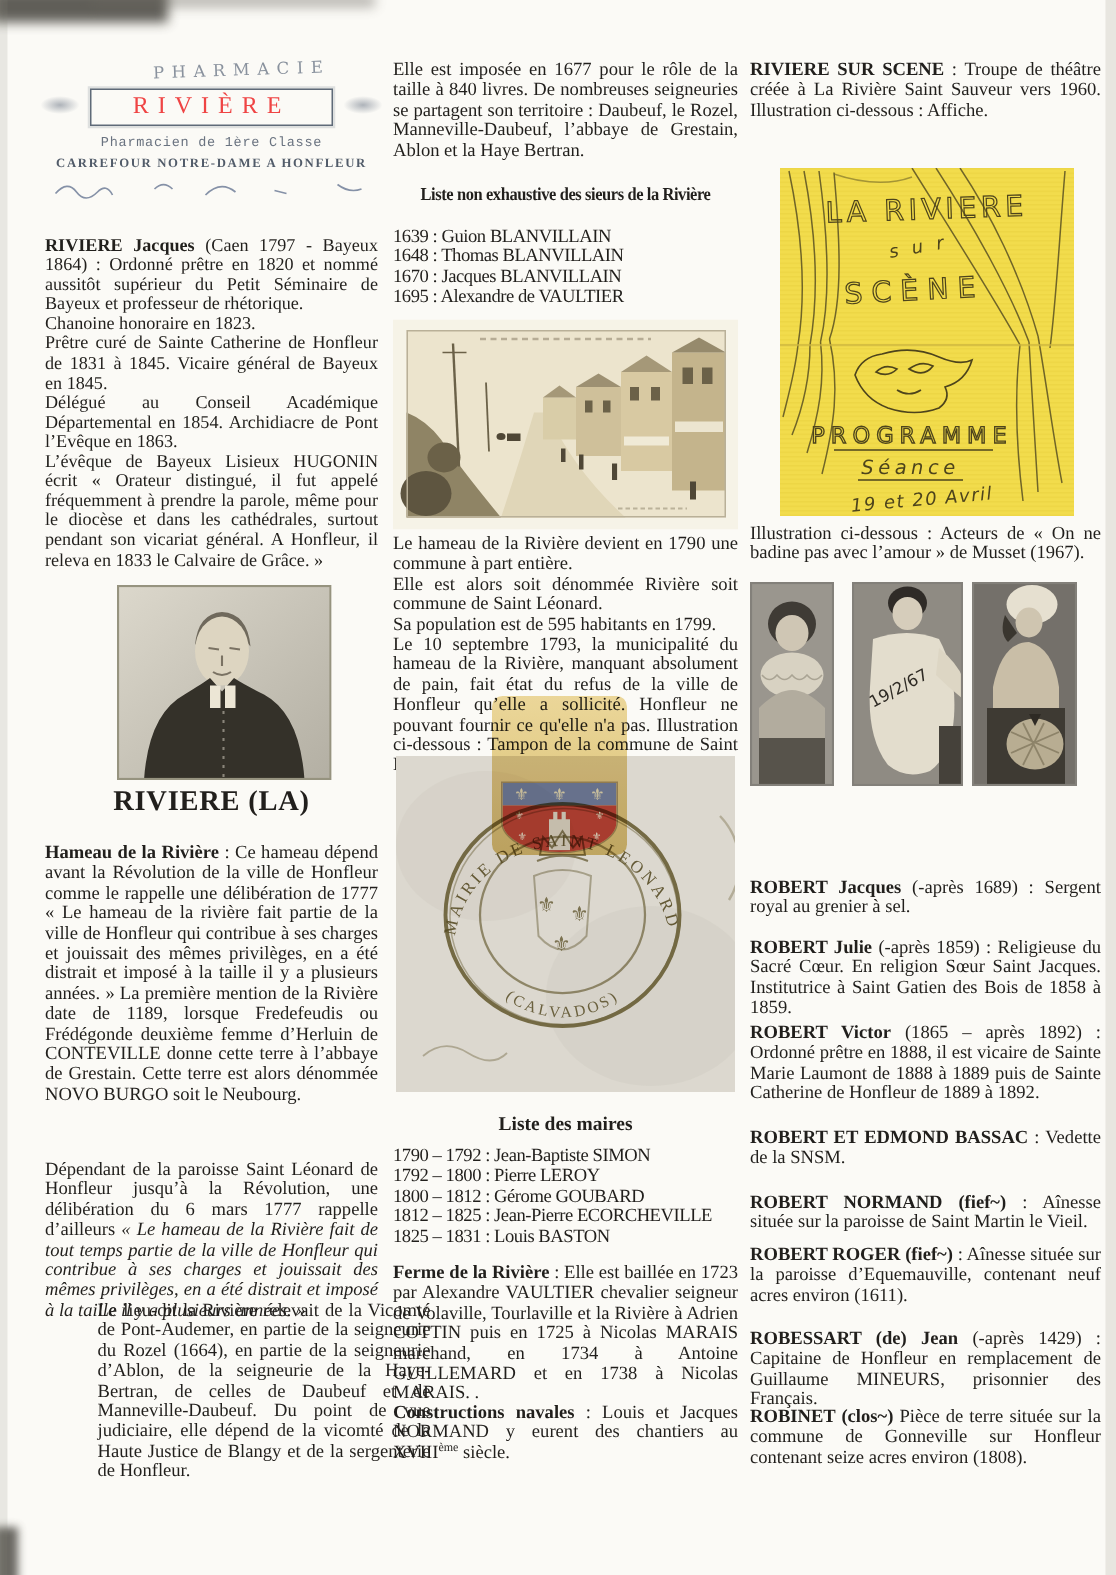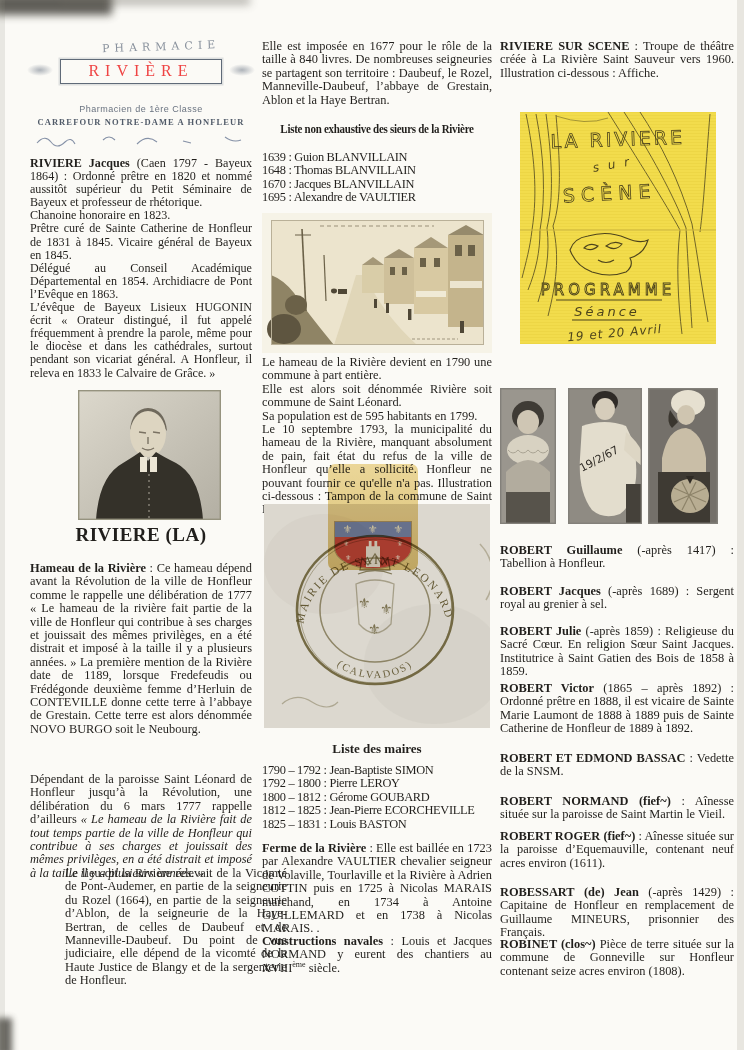--- a/index.html
+++ b/index.html
@@ -23,22 +23,22 @@
 
   
   .letterhead{height:124px;}
   .lh-script{margin:6px 0 0 72px;width:130px;font-family:"DejaVu Serif",serif;
              font-size:11px;letter-spacing:5px;color:#77818f;transform:rotate(-2deg);opacity:.85;}
   .lh-box{width:160px;margin:6px auto 0;border:1.5px solid #5f6a78;padding:2px 0 3px;
           text-align:center;box-shadow:0 0 0 1.5px rgba(95,106,120,.18);position:relative;}
   .lh-box .nm{font-size:16px;letter-spacing:6px;color:#ef4444;}
   .lh-smudge{position:absolute;width:26px;height:12px;border-radius:50%;
              background:radial-gradient(closest-side,rgba(110,120,135,.55),rgba(110,120,135,0));}
-  .lh-sub{text-align:center;font-size:9px;color:#6a7380;margin-top:20px;letter-spacing:.5px;
-          font-family:Liberation Sans, sans-serif;}
+  .lh-sub{text-align:center;font-size:9px;color:#6a7380;margin-top:6px;letter-spacing:.5px;
+          font-family:Liberation Mono, monospace;}
   .lh-addr{text-align:center;font-size:8.5px;font-weight:bold;color:#515b69;
            letter-spacing:1.1px;margin-top:3px;}
 
   
   .halo{position:absolute;left:328px;top:464px;width:90px;height:106px;z-index:6;
         background:linear-gradient(180deg,#eed998 0%,#e4ca80 55%,#dcc06e 100%);
         border-radius:7px;mix-blend-mode:multiply;opacity:.93;}
   .shield{position:absolute;left:7px;top:58px;width:76px;height:46px;overflow:hidden;
           border-radius:0 0 38px 38px / 0 0 20px 20px;box-shadow:0 0 0 1px rgba(60,40,20,.4);}
   .chief{height:15px;background:#6d7ca6;display:flex;justify-content:space-around;align-items:center;}
@@ -271,20 +271,23 @@
         <path d="M38 14 Q46 8 54 12 Q48 20 38 14 Z"></path>
         <path d="M30 28 Q38 33 46 28"></path>
       </g>
       <text x="88" y="183" text-anchor="middle" font-family="DejaVu Sans, sans-serif" font-size="15" letter-spacing="4" fill="none" stroke="#4d441c" stroke-width="0.9">PROGRAMME</text>
       <path d="M36 188 L142 188" stroke="#4d441c" stroke-width="1"></path>
       <text x="87" y="204" text-anchor="middle" font-family="DejaVu Sans, sans-serif" font-size="13" letter-spacing="3" font-style="italic" fill="#4d441c">Séance</text>
       <path d="M52 208 L122 208" stroke="#4d441c" stroke-width="1"></path>
       <text x="95" y="225" text-anchor="middle" font-family="DejaVu Sans, sans-serif" font-size="12" letter-spacing="1" font-style="italic" fill="#4d441c" transform="rotate(-5 95 225)">19 et 20 Avril</text>
     </svg>
 
+    <div class="blk bt" style="top:349px;">
+      <p>Illustration ci-dessous : Acteurs de « On ne badine pas avec l’amour » de Musset (1967).</p>
+    </div>
 
     <div class="blk" style="top:388px;display:flex;gap:0;">
       <svg width="56" height="136" viewBox="0 0 56 136" style="margin-right:12px;">
         <rect width="56" height="136" fill="#9a968e"></rect>
         <ellipse cx="28" cy="28" rx="16" ry="15" fill="#3f3b35"></ellipse>
         <ellipse cx="28" cy="34" rx="11" ry="12" fill="#cfc6b4"></ellipse>
         <ellipse cx="28" cy="62" rx="21" ry="15" fill="#d8d2c2"></ellipse>
         <path d="M8 62 q5 6 10 0 q5 6 10 0 q5 6 10 0 q5 6 10 0" stroke="#aaa494" fill="none"></path>
         <path d="M6 136 L6 84 Q18 72 28 72 Q38 72 50 84 L50 136 Z" fill="#b2ac9e"></path>
         <rect x="6" y="104" width="44" height="32" fill="#57534b"></rect>
@@ -307,23 +310,20 @@
         <path d="M22 22 Q18 34 24 40 L30 34 Z" fill="#3a362f"></path>
         <path d="M14 70 Q20 40 38 40 Q54 44 58 70 L58 86 L14 86 Z" fill="#c9bea7"></path>
         <rect x="10" y="84" width="52" height="52" fill="#3e3a33"></rect>
         <ellipse cx="42" cy="108" rx="19" ry="17" fill="#b8ad92"></ellipse>
         <path d="M26 100 l32 14 M26 114 l32 -14 M34 94 l14 28 M48 94 l-14 28" stroke="#8d8369" stroke-width="1.2"></path>
         <polygon points="38,88 46,88 42,96" fill="#2e2a24"></polygon>
         <rect x="0.7" y="0.7" width="68.6" height="134.6" fill="none" stroke="#83807a" stroke-width="1.4"></rect>
       </svg>
     </div>
 
-    <div class="blk bt" style="top:544px;">
-      <p><b class="ld">ROBERT Guillaume</b><span> (-après 1417) : Tabellion à Honfleur.</span></p>
-    </div>
     <div class="blk bt" style="top:585px;">
       <p><b class="ld">ROBERT Jacques</b><span> (-après 1689) : Sergent royal au grenier à sel.</span></p>
     </div>
     <div class="blk bt" style="top:625px;">
       <p><b class="ld">ROBERT Julie</b><span> (-après 1859) : Religieuse du Sacré Cœur. En religion Sœur Saint Jacques. Institutrice à Saint Gatien des Bois de 1858 à 1859.</span></p>
     </div>
     <div class="blk bt" style="top:682px;">
       <p><b class="ld">ROBERT Victor</b><span> (1865 – après 1892) : Ordonné prêtre en 1888, il est vicaire de Sainte Marie Laumont de 1888 à 1889 puis de Sainte Catherine de Honfleur de 1889 à 1892.</span></p>
     </div>
     <div class="blk bt" style="top:752px;">

